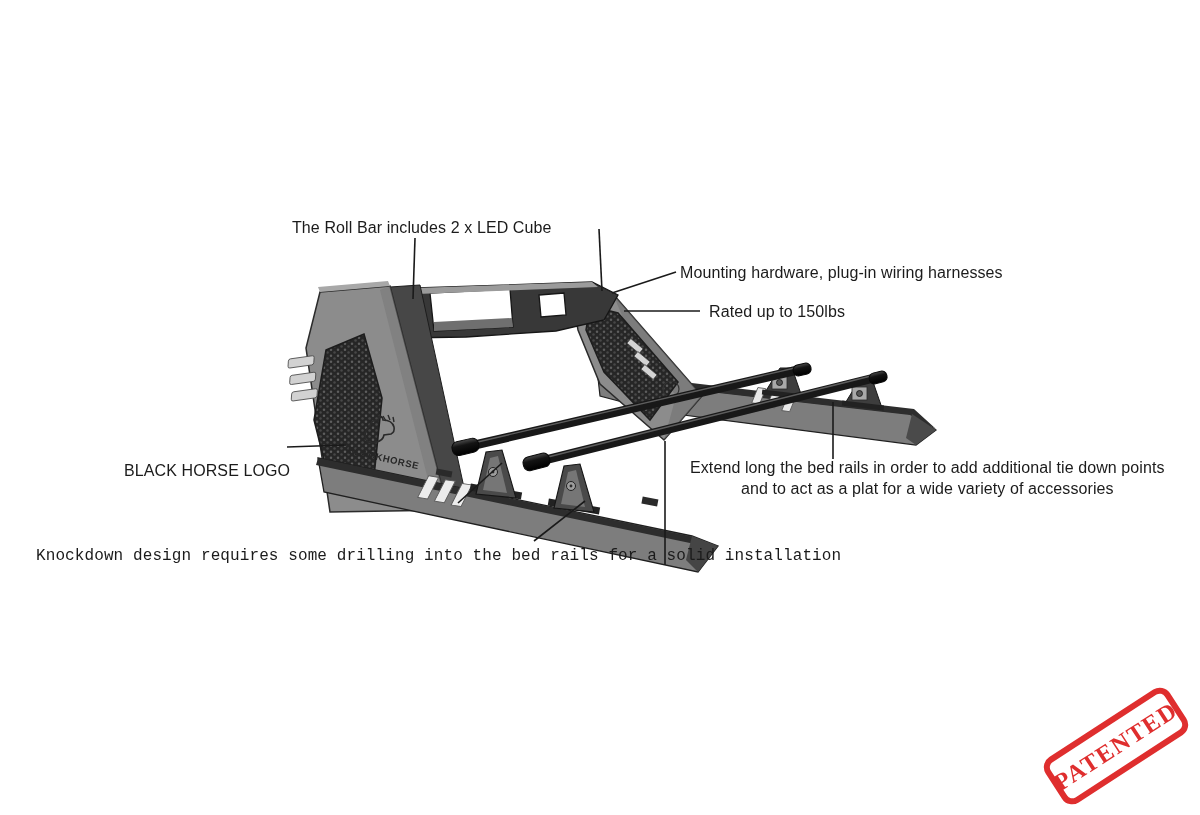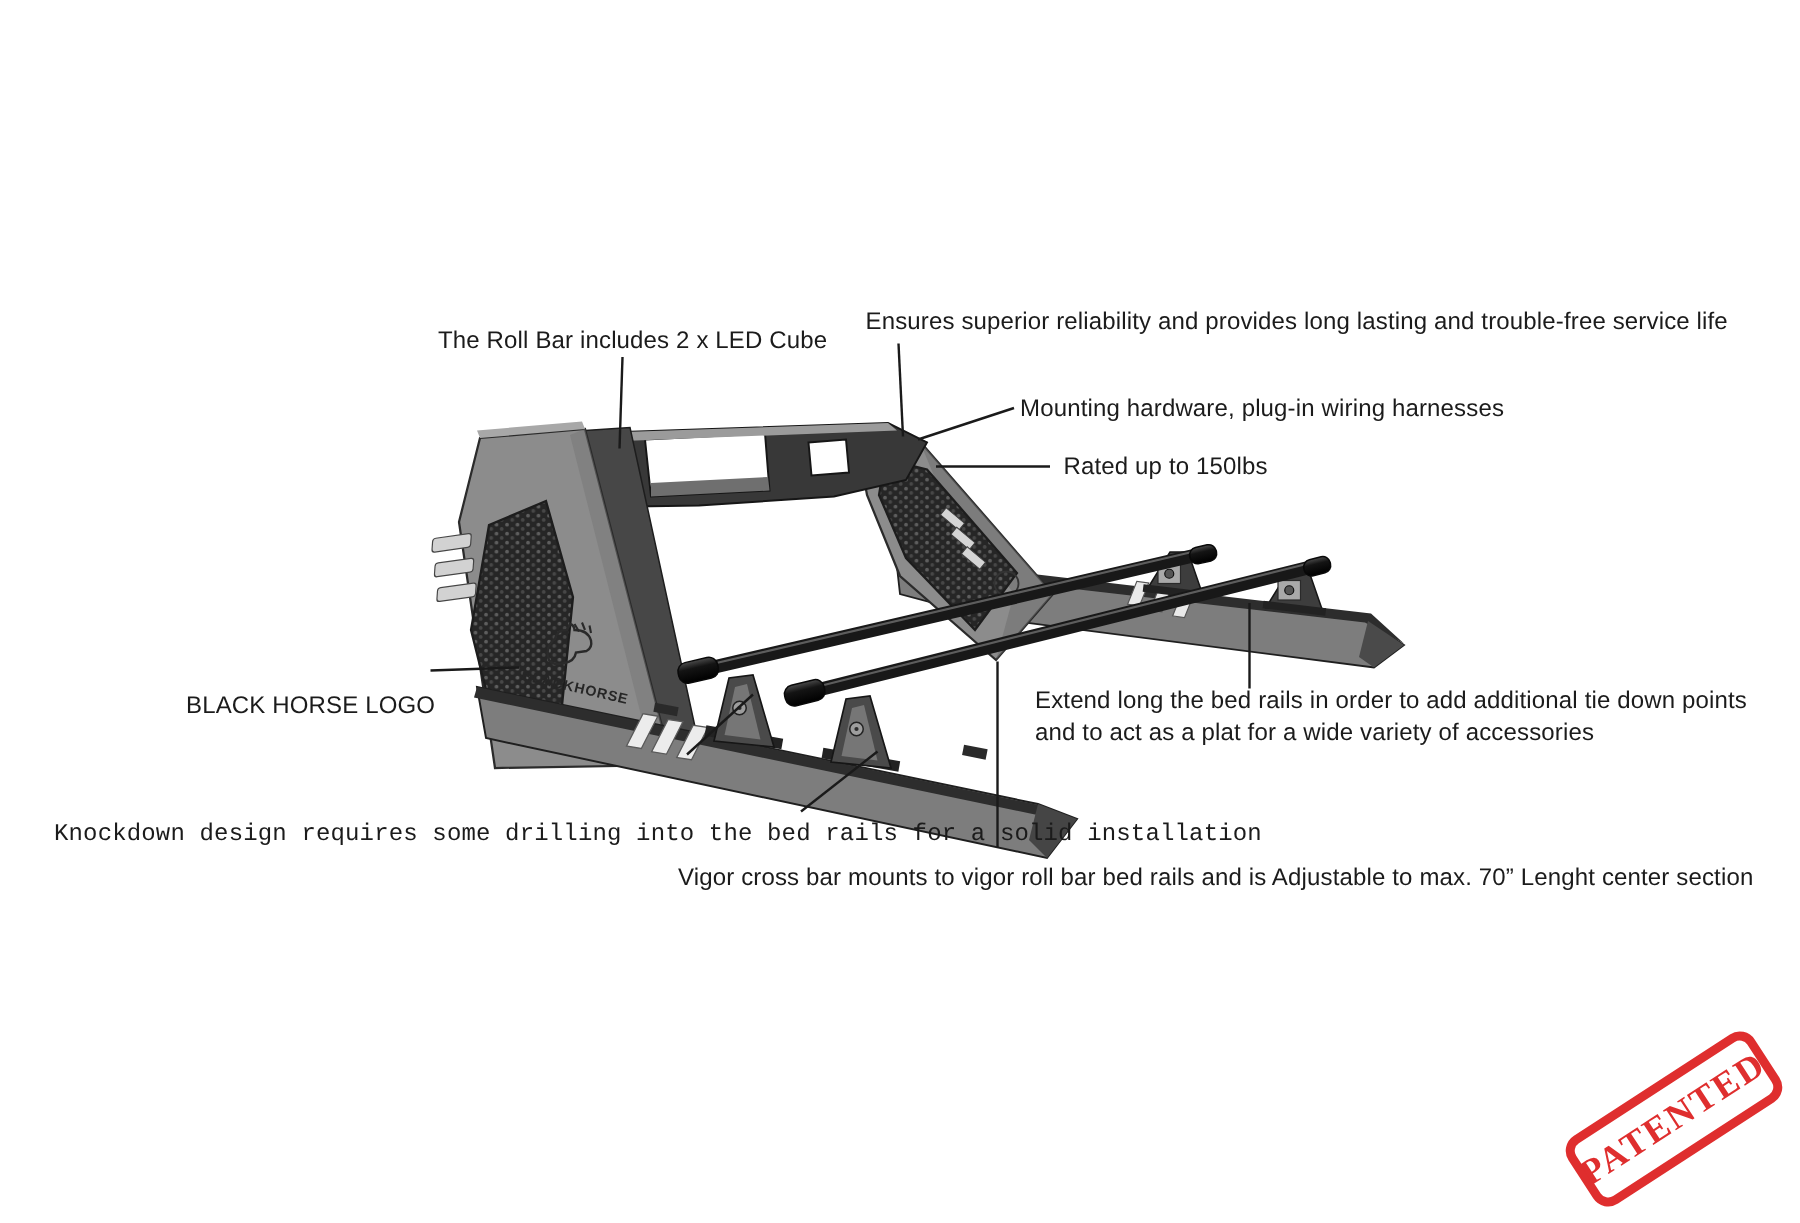--- a/index.html
+++ b/index.html
@@ -10,21 +10,21 @@
   #art{position:absolute;left:0;top:0;}
   .label{
     position:absolute;font-size:16px;line-height:21px;color:#1b1b1b;
     white-space:nowrap;letter-spacing:0.1px;
   }
   #lbl-led{left:292px;top:217px;}
   #lbl-ensures{left:577px;top:204px;}
   #lbl-mounting{left:680px;top:262px;}
   #lbl-rated{left:709px;top:301px;text-align:right;}
   #lbl-blackhorse{left:124px;top:460px;}
-  #lbl-extend{left:690px;top:457px;}
+  #lbl-extend{left:690px;top:457px;text-align:center;}
   #lbl-crossbar{left:10px;top:505px;}
   #lbl-knockdown{left:36px;top:546px;font-family:Liberation Mono, monospace;}
   #lbl-vigor{left:452px;top:575px;}
   .stamp{
     position:absolute;left:1042px;top:719px;width:136px;height:42px;
     border:6px solid #dd1f1f;border-radius:12px;
     transform:rotate(-33deg);
     display:flex;align-items:center;justify-content:center;
     opacity:0.93;
   }
@@ -167,35 +167,33 @@
       <line x1="287" y1="447" x2="346" y2="445"></line>
       <line x1="458" y1="503" x2="502" y2="463"></line>
       <line x1="534" y1="541" x2="585" y2="501"></line>
       <line x1="665" y1="565" x2="665" y2="441"></line>
       <line x1="833" y1="459" x2="833" y2="402"></line>
     </g>
   </svg>
 
   <div class="label" id="lbl-led">The Roll Bar includes 2 x LED Cube</div>
 
-  <div class="label" id="lbl-ensures">Ensures superior reliability and provides long lasting and trouble-free service life</div>
 
   <div class="label" id="lbl-mounting">Mounting hardware, plug-in wiring harnesses</div>
 
   <div class="label" id="lbl-rated">Rated up to 150lbs</div>
 
   <div class="label" id="lbl-blackhorse">BLACK HORSE LOGO</div>
 
   <div class="label" id="lbl-extend">
     <div>Extend long the bed rails in order to add additional tie down points</div>
     <div>and to act as a plat for a wide variety of accessories</div>
   </div>
 
 
   <div class="label" id="lbl-knockdown">Knockdown design requires some drilling into the bed rails for a solid installation</div>
 
-  <div class="label" id="lbl-vigor">Vigor cross bar mounts to vigor roll bar bed rails and is Adjustable to max. 70” Lenght center section</div>
 
   <div class="stamp">
     <span>PATENTED</span>
   </div>
 
 </div>
 
 </body></html>

